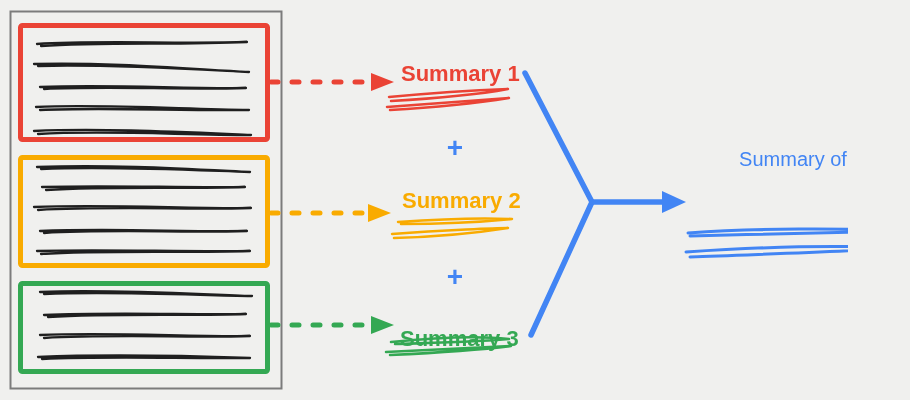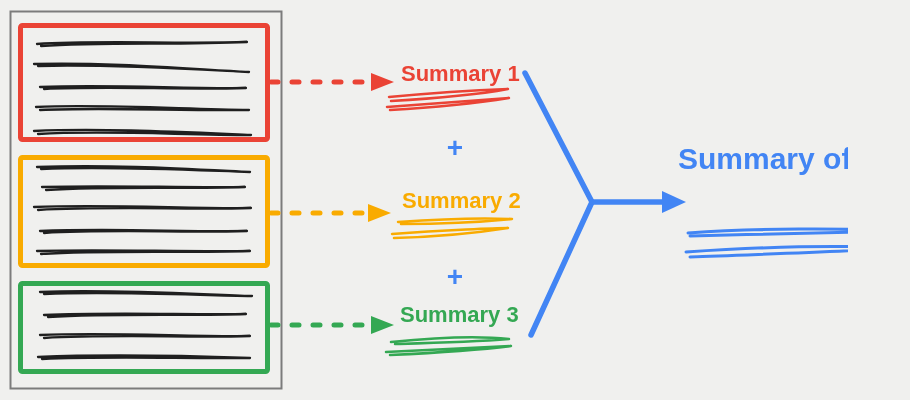--- a/index.html
+++ b/index.html
@@ -31,33 +31,33 @@
   .section-box{fill:none;stroke-width:5;stroke-linejoin:round;}
   .dashed-line{fill:none;stroke-width:5;stroke-linecap:round;stroke-dasharray:7 14;}
   .merge-line{fill:none;stroke-width:5.5;stroke-linecap:round;stroke-linejoin:round;}
   .label{
     position:absolute;
     font-size:22px;font-weight:600;line-height:24px;
     white-space:nowrap;
   }
   .accent-red{color:var(--c-red);}
   .accent-yellow{color:var(--c-yellow);}
-  .accent-green{color:var(--c-green);}
+  .accent-green{color:var(--c-green);margin-top:24px;}
   .plus{
     position:absolute;
     width:28px;height:30px;line-height:30px;
     text-align:center;
     font-size:28px;font-weight:700;
     color:var(--c-blue);
   }
   .result-title{
     position:absolute;
     left:678px;top:139px;width:230px;
-    text-align:left;
-    font-size:30px;font-weight:700;line-height:40px;
+    text-align:center;
+    font-size:20px;font-weight:400;line-height:40px;
     color:var(--c-blue);
   }
 </style>
 </head>
 <body>
 
 <div class="stage">
 
   <svg width="910" height="400" viewBox="0 0 910 400">
 

